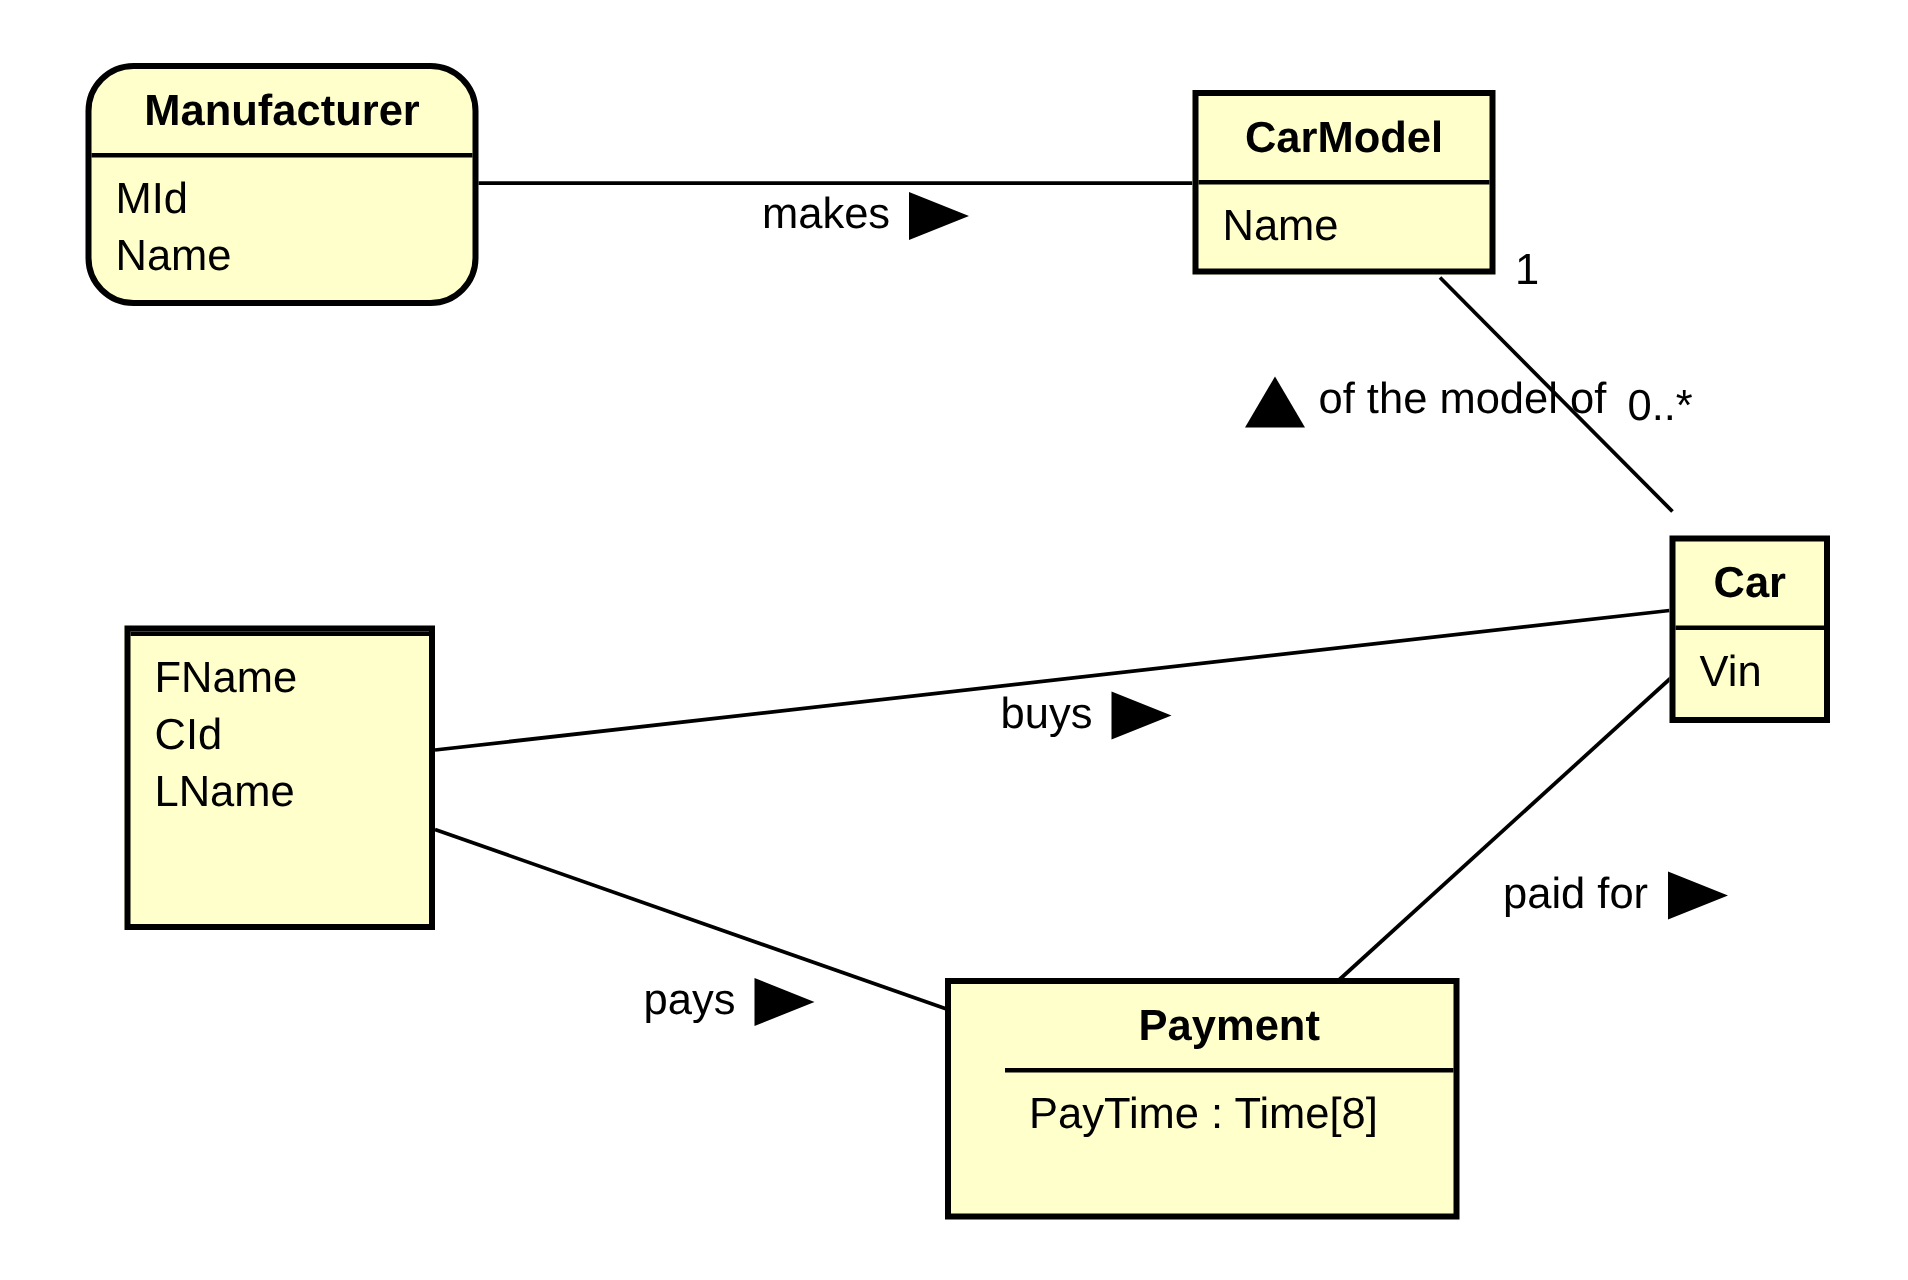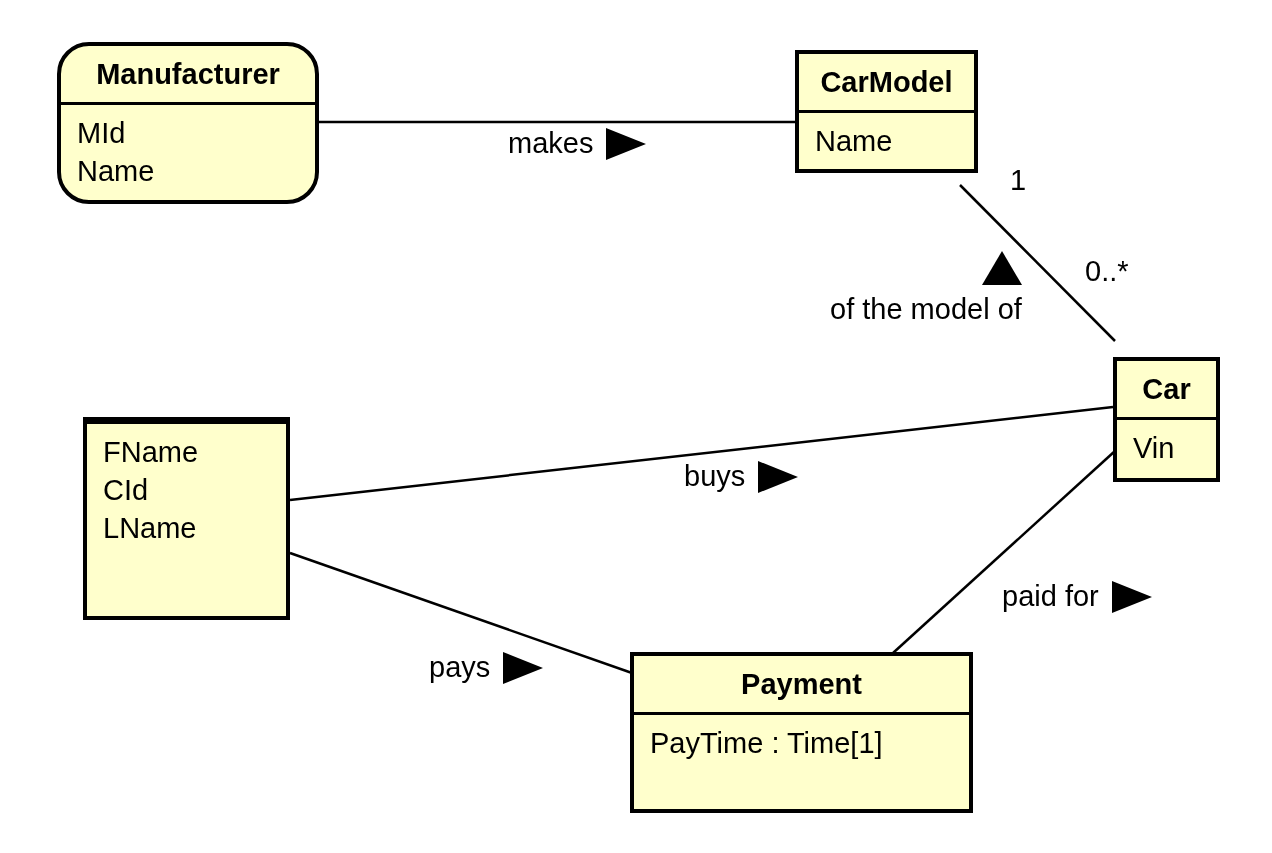--- a/index.html
+++ b/index.html
@@ -26,50 +26,50 @@
   }
   .uml-attrs {
     border-top: 3px solid #000;
     padding: 9px 8px 0 16px;
   }
   .uml-attr {
     font-size: 29px; line-height: 38px; white-space: nowrap;
   }
 
   #cls-manufacturer { left: 57px;  top: 42px;  width: 262px; height: 162px; border-radius: 32px; }
-  #cls-carmodel     { left: 795px; top: 50px;  width: 183px; height: 123px; }
+  #cls-carmodel     { left: 795px; top: 60px;  width: 202px; height: 123px; }
   #cls-car          { left: 1113px;top: 337px; width: 107px; height: 125px; margin-top: 20px; }
   #cls-customer     { left: 83px;  top: 417px; width: 207px; height: 203px; }
-  #cls-payment      { left: 630px; top: 652px; width: 343px; height: 161px; }
+  #cls-payment      { left: 630px; top: 652px; width: 343px; height: 161px; padding-left: 36px; }
 
   .lbl {
     position: absolute;
     font-size: 29px; line-height: 1.1;
     display: flex; gap: 13px;
     white-space: nowrap;
   }
   .tri-right {
     width: 0; height: 0;
     border-left: 40px solid #000;
     border-top: 16px solid transparent;
     border-bottom: 16px solid transparent;
   }
   .tri-up {
     width: 0; height: 0;
     border-bottom: 34px solid #000;
     border-left: 20px solid transparent;
     border-right: 20px solid transparent;
   }
   #lbl-makes   { left: 508px;  top: 128px; }
-  #lbl-buys    { left: 667px;  top: 461px; margin-left: 17px; }
+  #lbl-buys    { left: 667px;  top: 461px; }
   #lbl-pays    { left: 429px;  top: 652px; }
   #lbl-paidfor { left: 1002px; top: 581px; }
   #lbl-model   {
     left: 830px; top: 251px;
-    flex-direction: column; align-items: flex-end; gap: 9px;
+    flex-direction: row; align-items: flex-start; gap: 9px;
   }
   .mult { position: absolute; font-size: 29px; line-height: 1.1; white-space: nowrap; }
   #mult-one  { left: 1010px; top: 165px; }
   #mult-many { left: 1085px; top: 256px; }
 </style>
 </head>
 <body>
 
 <svg class="wires" viewBox="0 0 1272 853" xmlns="http://www.w3.org/2000/svg">
   <line x1="319" y1="122" x2="795" y2="122"></line>
@@ -105,21 +105,21 @@
   <div class="uml-attrs">
     <div class="uml-attr">FName</div>
     <div class="uml-attr">CId</div>
     <div class="uml-attr">LName</div>
   </div>
 </div>
 
 <div class="uml-class" id="cls-payment">
   <div class="uml-title">Payment</div>
   <div class="uml-attrs">
-    <div class="uml-attr">PayTime : Time[1]</div>
+    <div class="uml-attr">PayTime : Time[8]</div>
   </div>
 </div>
 
 <div class="lbl" id="lbl-makes">
   <span>makes</span>
   <span class="tri-right"></span>
 </div>
 
 <div class="lbl" id="lbl-model">
   <span class="tri-up"></span>

